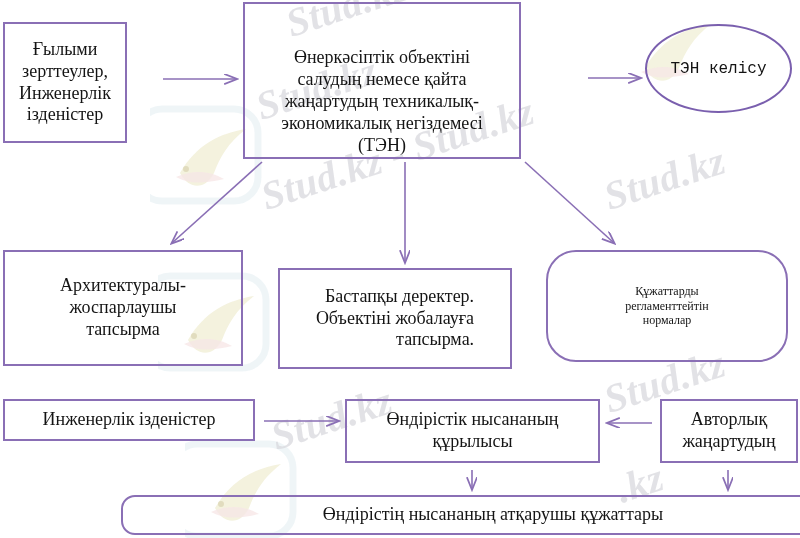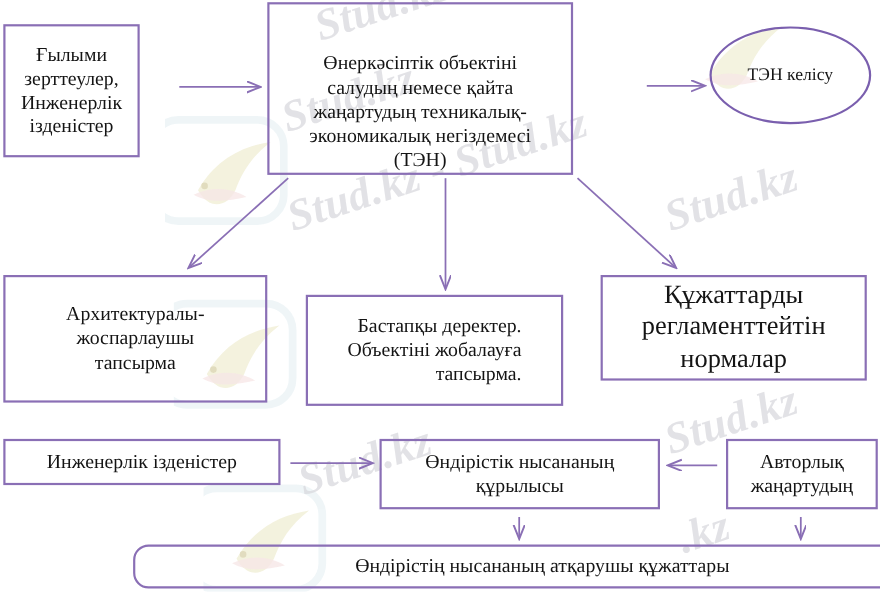--- a/index.html
+++ b/index.html
@@ -146,35 +146,35 @@
 Инженерлік
 ізденістер</span>
       </div>
       <div class="node" style="left: 243px; top: 2px; width: 278px; height: 157px; font-size: 18px; align-items: flex-end;">
         <span class="txt">Өнеркәсіптік объектіні
 салудың немесе қайта
 жаңартудың техникалық-
 экономикалық негіздемесі
 (ТЭН)</span>
       </div>
-      <div class="ellipse" style="left: 645px; top: 24px; width: 147px; height: 89px; font-size: 16px;">
+      <div class="ellipse" style="left: 645px; top: 24px; width: 147px; height: 89px; font-size: 16px; font-family: Liberation Mono, monospace;">
         <span class="txt">ТЭН
 келісу</span>
       </div>
       <div class="node" style="left: 3px; top: 250px; width: 240px; height: 116px; font-size: 18px;">
         <span class="txt">Архитектуралы-
 жоспарлаушы
 тапсырма</span>
       </div>
       <div class="node" style="left: 278px; top: 268px; width: 234px; height: 101px; font-size: 18px; text-align: right;">
         <span class="txt">Бастапқы деректер.
 Объектіні жобалауға
 тапсырма.</span>
       </div>
-      <div class="node" style="left: 546px; top: 250px; width: 242px; height: 96px; font-size: 24px;">
+      <div class="node" style="left: 546px; top: 250px; width: 242px; height: 112px; font-size: 12px; border-radius: 30px;">
         <span class="txt">Құжаттарды
 регламенттейтін
 нормалар</span>
       </div>
       <div class="node" style="left: 3px; top: 399px; width: 252px; height: 42px; font-size: 18px; font-family: Liberation Serif, serif;">
         <span class="txt">Инженерлік ізденістер</span>
       </div>
       <div class="node" style="left: 345px; top: 399px; width: 255px; height: 64px; font-size: 18px;">
         <span class="txt">Өндірістік нысананың
 құрылысы</span>

